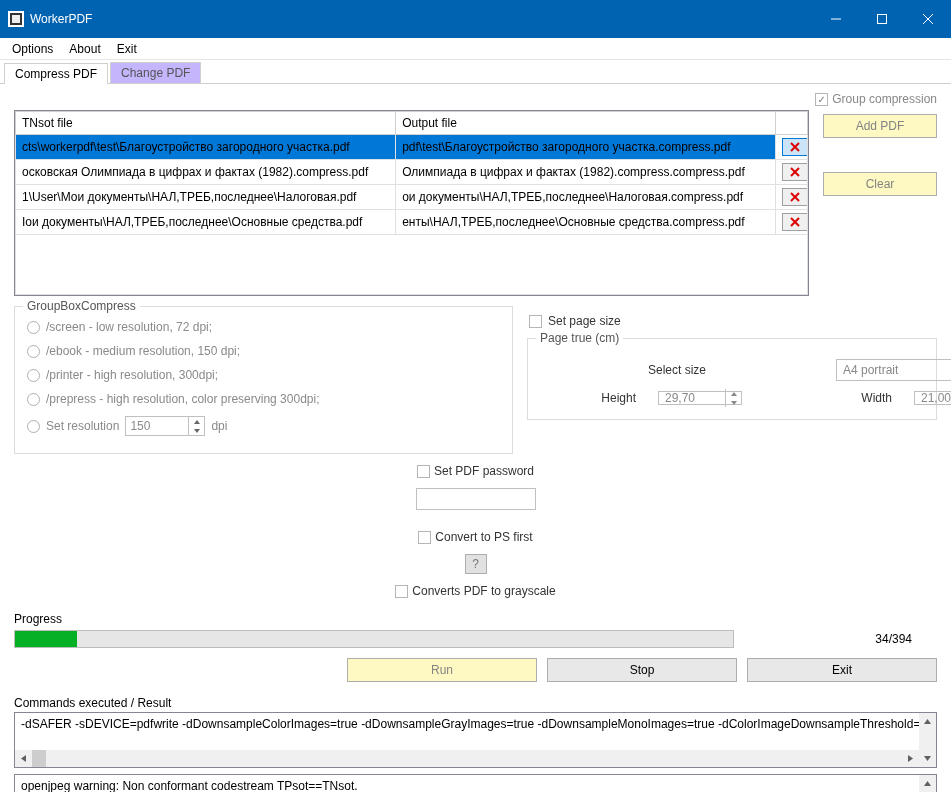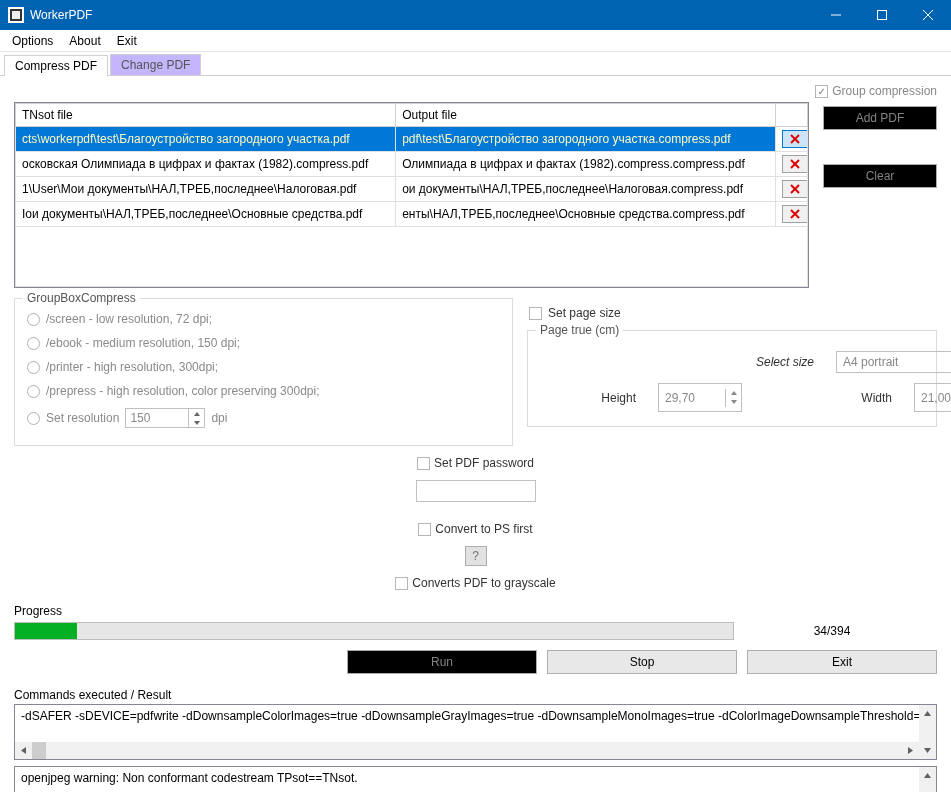--- a/index.html
+++ b/index.html
@@ -1,17 +1,17 @@
 <!DOCTYPE html>
 <html><head>
 <meta charset="utf-8">
 <style>
   * { box-sizing: border-box; font-family: "Segoe UI", Tahoma, sans-serif; font-size: 12px; }
   body { margin: 0; background: #fff; width: 951px; height: 792px; overflow: hidden; }
-  .titlebar { background: #0063b1; color: #fff; height: 30px; display: flex; align-items: center; padding: 0 0 0 8px; }
+  .titlebar { background: #0063b1; color: #fff; height: 38px; display: flex; align-items: center; padding: 0 0 0 8px; }
   .titlebar-icon { width: 16px; height: 16px; background: #fff; margin-right: 6px; display:flex; align-items:center; justify-content:center; }
   .titlebar-icon svg { width:14px; height:14px; }
   .titlebar-title { flex: 1; }
   .titlebar-btns { display: flex; }
   .titlebar-btn { width: 46px; height: 30px; display: flex; align-items: center; justify-content: center; }
   .titlebar-btn svg { stroke: #fff; stroke-width: 1; fill: none; }
   .menubar { background: #fff; height: 22px; display: flex; align-items: center; border-bottom: 1px solid #e5e5e5; padding: 0 4px; }
   .menu-item { padding: 2px 8px; }
   .tab-strip { display: flex; align-items: flex-end; padding: 3px 4px 0 4px; border-bottom: 1px solid #d0d0d0; height: 24px; }
   .tab { padding: 3px 10px; border: 1px solid #d0d0d0; border-bottom: none; margin-right: 2px; background: #fff; }
@@ -20,58 +20,58 @@
   .content { padding: 0; }
   .row-right { display:flex; justify-content:flex-end; padding: 8px 14px 4px 0; align-items:center; }
   .checkbox-wrap { display:flex; align-items:center; gap:4px; color:#888; }
   .chk { width:13px; height:13px; border:1px solid #b5b5b5; background:#fff; display:flex; align-items:center; justify-content:center; }
   .chk.checked::after { content:"✓"; font-size:10px; color:#7a7a7a; }
   .body-row { display:flex; padding: 0 14px; gap: 14px; }
   .file-table-wrap { flex:1; border:1px solid #828790; }
   .file-table { width:100%; border-collapse:collapse; table-layout:fixed; }
   .file-table th { background:#fff; text-align:left; padding:4px 6px; border:1px solid #d0d0d0; font-weight:normal; }
   .file-table td { padding:3px 6px; border:1px solid #e0e0e0; white-space:nowrap; overflow:hidden; text-overflow:clip; font-size:12px; }
-  .file-table tr.sel td.in, .file-table tr.sel td.out { background:#0078d7; color:#fef9c3; }
+  .file-table tr.sel td.in, .file-table tr.sel td.out { background:#0078d7; color:#000000; }
   .col-del { width:34px; text-align:center; }
   .del-btn { display:inline-flex; width:26px; height:18px; border:1px solid #a0a0a0; background:#f0f0f0; align-items:center; justify-content:center; }
   .del-btn svg { stroke:#d00; stroke-width:2; }
   .del-btn.sel { border-color:#0078d7; background:#cce4f7; }
   .table-pad { height: 60px; }
   .side-btns { width:114px; display:flex; flex-direction:column; gap:34px; padding-top:4px; }
-  .btn { border:1px solid #adadad; background:#000000; color:#838383; height:24px; display:flex; align-items:center; justify-content:center; }
+  .btn { border:1px solid #adadad; background:#fef9c3; color:#838383; height:24px; display:flex; align-items:center; justify-content:center; }
   .btn.enabled { color:#000; background:#e8e8e8; }
   .group-row { display:flex; padding: 10px 14px 0 14px; gap: 14px; }
   .gbox { border:1px solid #dcdcdc; padding: 8px 12px 12px 12px; position:relative; }
   .gbox-title { position:absolute; top:-8px; left:8px; background:#fff; padding:0 4px; color:#555; }
   .gbox-left { flex: 1; min-width: 440px; }
   .gbox-right { width: 410px; }
   .radio-row { display:flex; align-items:center; gap:6px; padding:5px 0; color:#8a8a8a; }
   .radio { width:13px; height:13px; border:1px solid #b0b0b0; border-radius:50%; background:#fff; }
   .num-input { display:flex; align-items:center; border:1px solid #c0c0c0; width:80px; height:20px; }
   .num-input span { flex:1; padding:0 4px; color:#8a8a8a; }
   .spin { width:16px; display:flex; flex-direction:column; }
   .spin div { height:9px; border-left:1px solid #c0c0c0; display:flex; align-items:center; justify-content:center; }
   .spin div svg { width:6px; height:4px; }
   .ps-row { padding:8px 0 4px 2px; display:flex; align-items:center; gap:6px; color:#333; }
   .ps-sub { border:1px solid #dcdcdc; padding:10px 12px 14px 12px; margin-top:6px; position:relative; }
   .ps-sub-title { position:absolute; top:-8px; left:8px; background:#fff; padding:0 4px; color:#555; }
   .ps-grid { display:grid; grid-template-columns: 100px 160px 60px 100px; gap:10px 18px; align-items:center; }
   .ps-grid .lab { color:#333; text-align:right; padding-right:4px; }
   .select-box { border:1px solid #c0c0c0; height:22px; display:flex; align-items:center; padding:0 6px; color:#888; width:150px; justify-content:space-between; }
-  .num2 { border:1px solid #c0c0c0; height:29px; display:flex; align-items:center; width:84px; }
+  .num2 { border:1px solid #c0c0c0; height:14px; display:flex; align-items:center; width:84px; }
   .num2 span { flex:1; padding:0 6px; color:#888; }
   .pwd-row { display:flex; align-items:center; gap:10px; padding:10px 14px;flex-direction:column; }
   .text-input { border:1px solid #c0c0c0; height:22px; width:120px; }
   .q-btn { border:1px solid #adadad; background:#e1e1e1; width:22px; height:20px; display:flex; align-items:center; justify-content:center; color:#777; }
   .progress-sec { padding:4px 14px 0 14px; }
   .prog-lab { padding-bottom:4px; }
   .prog-row { display:flex; align-items:center; gap:18px; }
   .prog-bar { flex:1; height:18px; border:1px solid #bcbcbc; background:#e6e6e6; position:relative; max-width:720px; }
   .prog-fill { position:absolute; left:0; top:0; bottom:0; width:8.6%; background:#06b025; }
-  .prog-text { width:160px; text-align:center; }
+  .prog-text { width:160px; text-align:right; }
   .action-row { display:flex; gap:10px; justify-content:flex-end; padding:10px 14px; }
   .action-row .btn { width:190px; }
   .log-lab { padding:4px 14px 2px 14px; }
   .log-box { margin:0 14px; border:1px solid #828790; height:56px; overflow:hidden; position:relative; }
   .log-text { padding:4px 6px; white-space:nowrap; }
   .scroll-h { position:absolute; left:0; right:17px; bottom:0; height:17px; background:#f0f0f0; display:flex; }
   .scroll-h .arrow { width:17px; display:flex; align-items:center; justify-content:center; }
   .scroll-h .thumb { background:#cdcdcd; }
   .scroll-h .track { flex:1; position:relative; }
   .scroll-v { position:absolute; right:0; top:0; bottom:0; width:17px; background:#f0f0f0; display:flex; flex-direction:column; }
@@ -240,21 +240,21 @@
 
     <div class="gbox-right">
       <div class="ps-row">
         <div class="chk"></div>
         <span>Set page size</span>
       </div>
       <div class="ps-sub">
         <div class="ps-sub-title">Page true (cm)</div>
         <div class="ps-grid">
           <div></div>
-          <div class="lab" style="grid-column:1 / span 2; text-align:right;font-style:italic;">Select size</div>
+          <div class="lab" style="grid-column:1 / span 2; text-align:center;">Select size</div>
           <div class="select-box" style="grid-column:3 / span 2;">
             <span>A4 portrait</span>
 
           </div>
           <div class="lab">Height</div>
           <div class="num2">
             <span>29,70</span>
             <div class="spin">
                 <div>
                   <svg viewBox="0 0 6 4">

